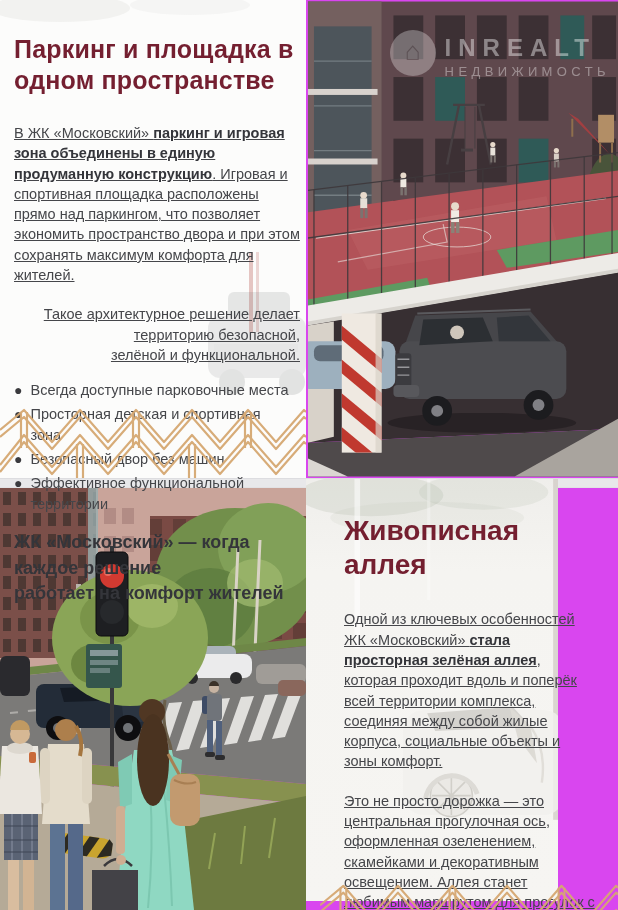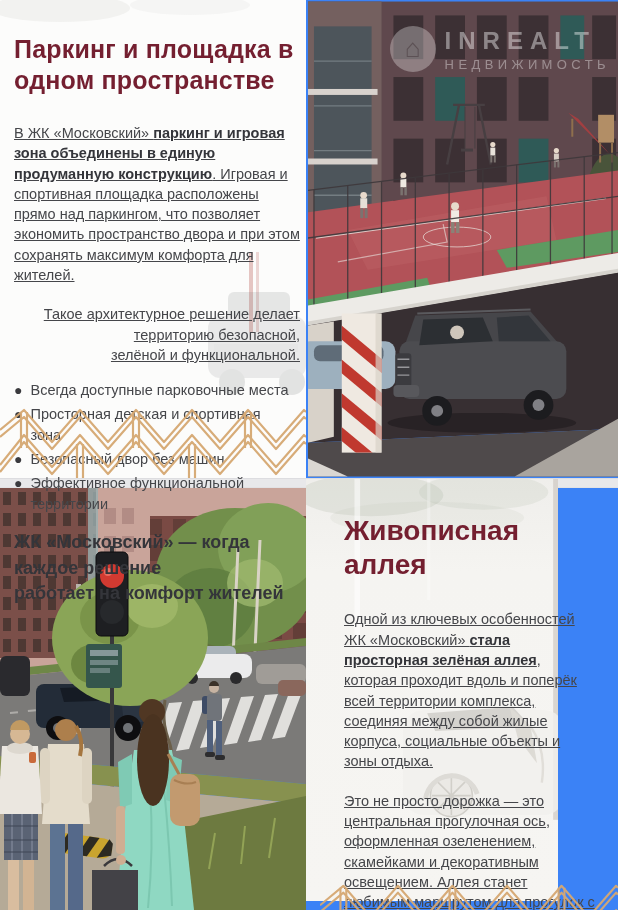--- a/index.html
+++ b/index.html
@@ -1,18 +1,18 @@
 <!DOCTYPE html>
 <html><head>
 <meta charset="utf-8">
 <style>
   * { margin:0; padding:0; box-sizing:border-box; }
   html,body { background:#ffffff; }
   body { font-family:"Liberation Sans", sans-serif; }
-  .page { position:relative; width:618px; height:910px; background:#3b82f6; overflow:hidden; }
+  .page { position:relative; width:618px; height:910px; background:#d946ef; overflow:hidden; }
 
   
   .panel-left  { position:absolute; left:0;   top:0;    width:306px; height:478px; background:#fcfcfb; }
   .photo-top   { position:absolute; left:308px; top:0;  width:310px; height:478px; overflow:hidden; }
   .separator   { position:absolute; left:0; top:478px;  width:618px; height:10px;  background:#e8e8ea; border-top:1px solid #dddde0; border-bottom:1px solid #e2e2e4; }
   .photo-bottom{ position:absolute; left:0;  top:488px; width:306px; height:422px; overflow:hidden; }
   .panel-right { position:absolute; left:306px; top:479px; width:252px; height:422px;
                  background:linear-gradient(180deg,#efeeeb 0%, #f5f4f1 22%, #f6f5f2 100%); }
 
   svg { display:block; }
@@ -29,21 +29,21 @@
   ul.points { list-style:none; margin-top:15px; }
   ul.points li { display:flex; gap:8px; font-size:14.5px; line-height:1.45; color:#45464a; margin-top:3px; }
   .dot { color:#3a3a3e; font-size:14px; line-height:1.5; }
   .closing { margin-top:15px; font-weight:bold; font-size:18px; line-height:1.42; white-space:pre-line; }
   .ornament-a { position:absolute; left:0; bottom:0; width:306px; height:74px; z-index:1; }
 
   
   .watermark { position:absolute; top:26px; right:8px; display:flex; align-items:center; gap:9px; pointer-events:none; }
   .wm-circle { width:46px; height:46px; border-radius:50%; background:rgba(255,255,255,.30); display:flex; align-items:center; justify-content:center; }
   .wm-circle span { font-size:26px; color:rgba(62,46,52,.45); transform:translateY(-1px); }
-  .wm-brand { font-size:24px; font-weight:bold; letter-spacing:7px; color:rgba(255,255,255,.42); }
+  .wm-brand { font-size:24px; font-weight:bold; letter-spacing:7px; color:rgba(255,255,255,.42);margin-top:8px; }
   .wm-sub   { font-size:13px; letter-spacing:4.4px; color:rgba(255,255,255,.38); margin-top:2px; }
 
   
   .panel-right .ghost { position:absolute; inset:0; z-index:0; }
   .panel-right .txt   { position:relative; z-index:1; padding:35px 26px 0 38px; }
   h2.title2 { font-size:28px; line-height:1.22; font-weight:bold; color:#741f30; width:250px; }
   .panel-right .body { width:252px; }
   .ornament-b { position:absolute; left:14px; bottom:-52px; width:298px; height:74px; z-index:1; }
 </style>
 </head>
@@ -420,21 +420,21 @@
         <polygon points="150,290 256,282 278,306 160,312" fill="#c2bfba" opacity=".75"></polygon>
         <polygon points="252,282 278,306 286,352 262,320" fill="#d8d5cf"></polygon>
         <path d="M278,306 q20,30 14,70" stroke="#dcd9d3" stroke-width="3" fill="none"></path>
         <circle cx="180" cy="392" r="26" fill="#e9e7e3" stroke="#c9c6c0" stroke-width="2"></circle>
         <path d="M180,368 V416 M156,392 H204 M163,375 L197,409 M197,375 L163,409" stroke="#c9c6c0" stroke-width="2"></path>
         <path d="M148,396 a33,33 0 0 1 64,-6" stroke="#d8d5d0" stroke-width="6" fill="none"></path>
       </g>
     </svg>
     <div class="txt">
       <h2 class="title2">Живописная аллея</h2>
-      <p class="body mt1"><span>Одной из ключевых особенностей ЖК «Московский» </span><b>стала просторная зелёная аллея</b><span>, которая проходит вдоль и поперёк всей территории комплекса, соединяя между собой жилые корпуса, социальные объекты и зоны отдыха.</span></p>
+      <p class="body mt1"><span>Одной из ключевых особенностей ЖК «Московский» </span><b>стала просторная зелёная аллея</b><span>, которая проходит вдоль и поперёк всей территории комплекса, соединяя между собой жилые корпуса, социальные объекты и зоны комфорт.</span></p>
       <p class="body mt2">Это не просто дорожка — это центральная прогулочная ось, оформленная озеленением, скамейками и декоративным освещением. Аллея станет любимым маршрутом для прогулок с детьми, утренних пробежек и спокойных вечеров.</p>
 
     </div>
     <svg class="ornament-b" viewBox="0 0 306 74">
       <g fill="none" stroke="#d6a872" stroke-width="2.2" stroke-linejoin="round" opacity=".95">
         <polyline points="0,26 24,6 52,38 80,6 108,38 136,6 164,38 192,6 220,38 248,6 276,38 304,6 306,8"></polyline>
         <polyline points="0,33 24,13 52,45 80,13 108,45 136,13 164,45 192,13 220,45 248,13 276,45 304,13 306,15"></polyline>
         <path d="M21,8 V44 M27,8 V44 M133,8 V44 M139,8 V44 M245,8 V44 M251,8 V44"></path>
         <polyline points="0,68 24,38 52,70 80,38 108,70 136,38 164,70 192,38 220,70 248,38 276,70 304,38 306,40"></polyline>
         <polyline points="0,61 24,31 52,63 80,31 108,63 136,31 164,63 192,31 220,63 248,31 276,63 304,31 306,33"></polyline>

